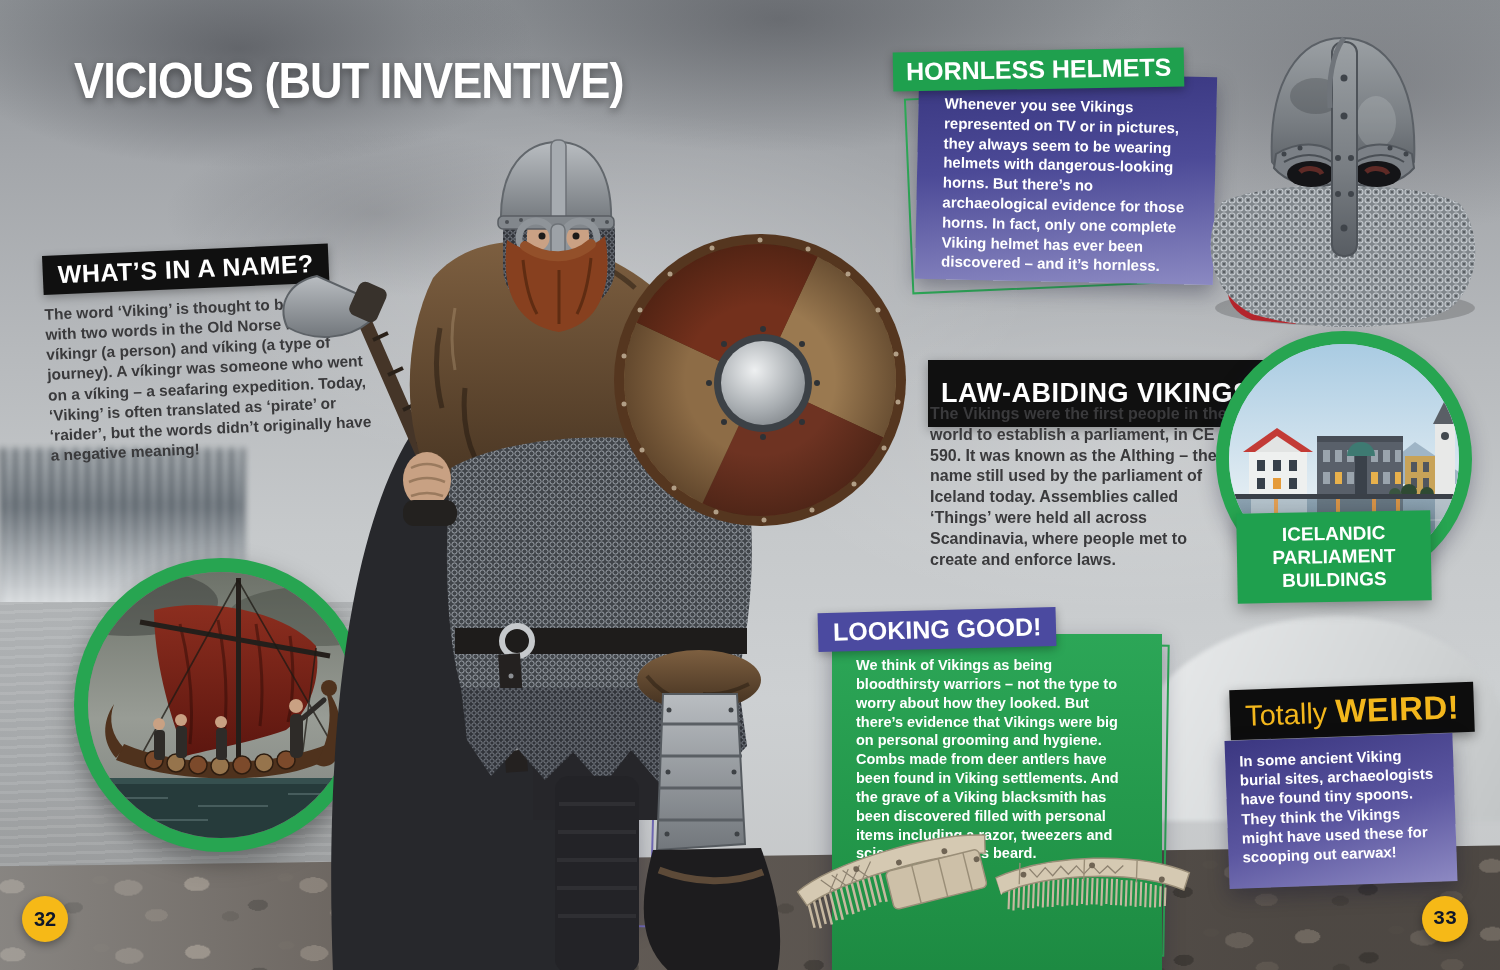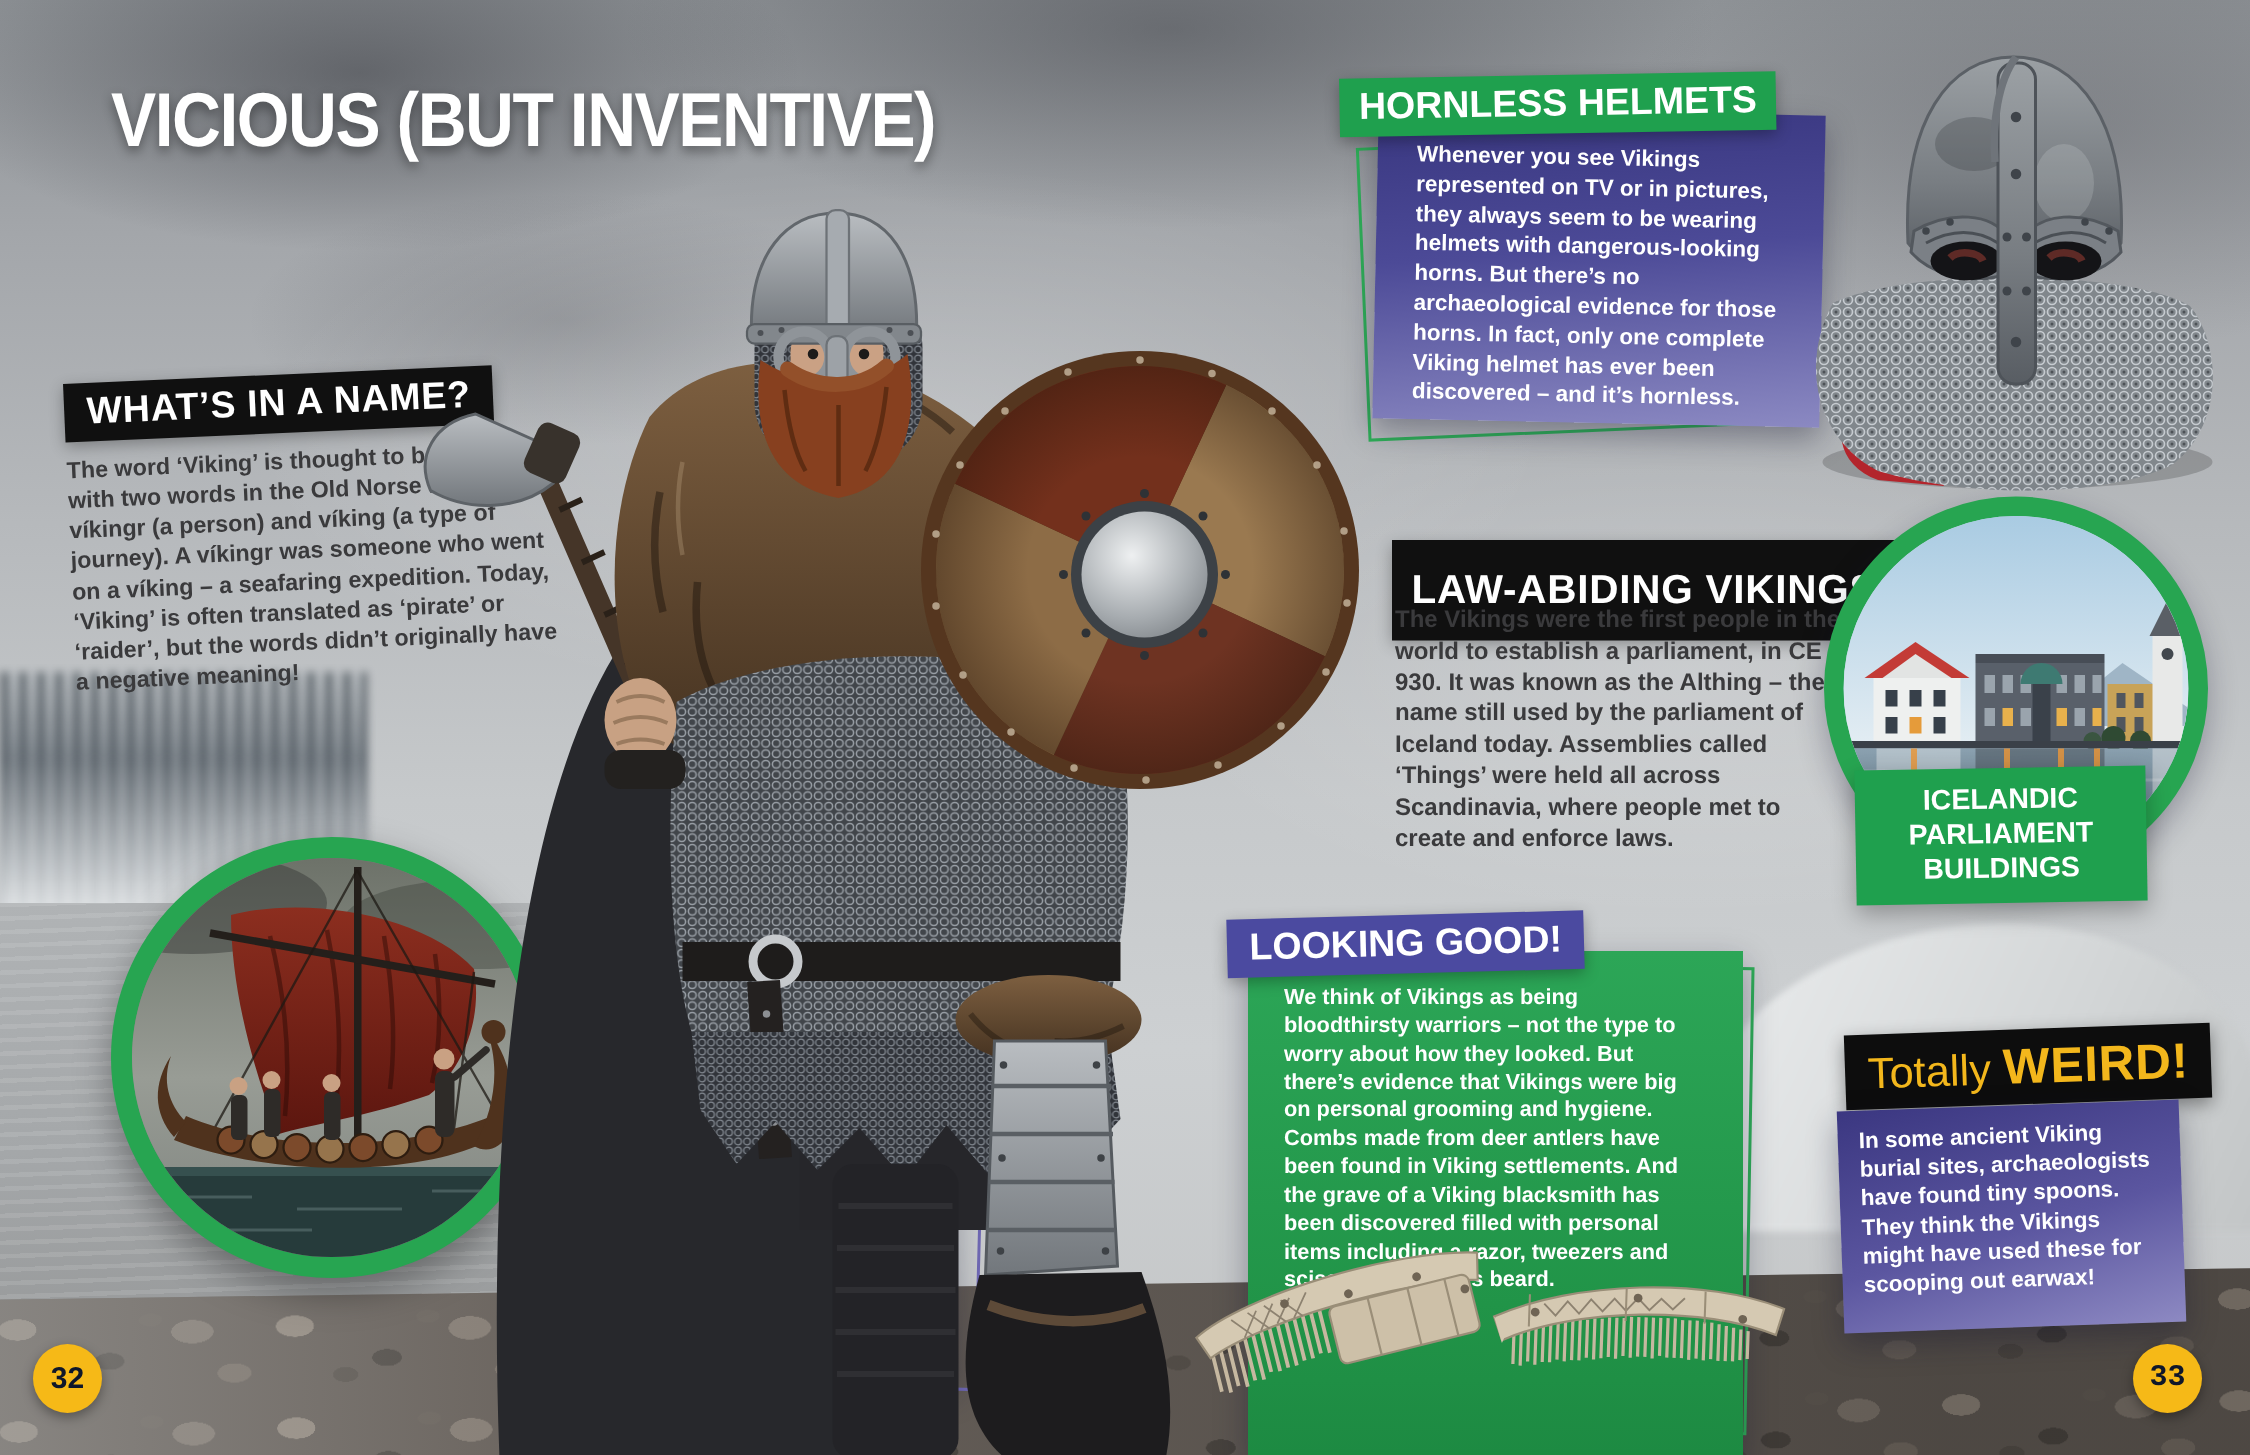--- a/index.html
+++ b/index.html
@@ -419,21 +419,21 @@
         <circle cx="171" cy="182" r="3"></circle>
         <circle cx="164" cy="216" r="3.5"></circle>
       <circle cx="104" cy="142" r="2.5"></circle>
         <circle cx="120" cy="136" r="2.5"></circle>
         <circle cx="210" cy="136" r="2.5"></circle>
         <circle cx="226" cy="142" r="2.5"></circle>
     </g>
   </svg>
 
   <span class="abs banner black law-banner">LAW-ABIDING VIKINGS</span>
-  <div class="abs bodytxt dark-body law-body">The Vikings were the first people in the world to establish a parliament, in CE 930. It was known as the Althing – the name still used by the parliament of Iceland today. Assemblies called ‘Things’ were held all across Scandinavia, where people met to create and enforce laws.</div>
+  <div class="abs bodytxt dark-body law-body">The Vikings were the first people in the world to establish a parliament, in CE 590. It was known as the Althing – the name still used by the parliament of Iceland today. Assemblies called ‘Things’ were held all across Scandinavia, where people met to create and enforce laws.</div>
 
   <div class="abs parl-circle">
     <svg width="230" height="230" viewBox="0 0 230 230">
       <defs>
         <linearGradient id="psky" x1="0" y1="0" x2="0" y2="1">
           <stop offset="0" stop-color="#a9cbe2"></stop>
             <stop offset="1" stop-color="#e3edf3"></stop>
         </linearGradient>
         <linearGradient id="pwater" x1="0" y1="0" x2="0" y2="1">
           <stop offset="0" stop-color="#8aa0af"></stop>

